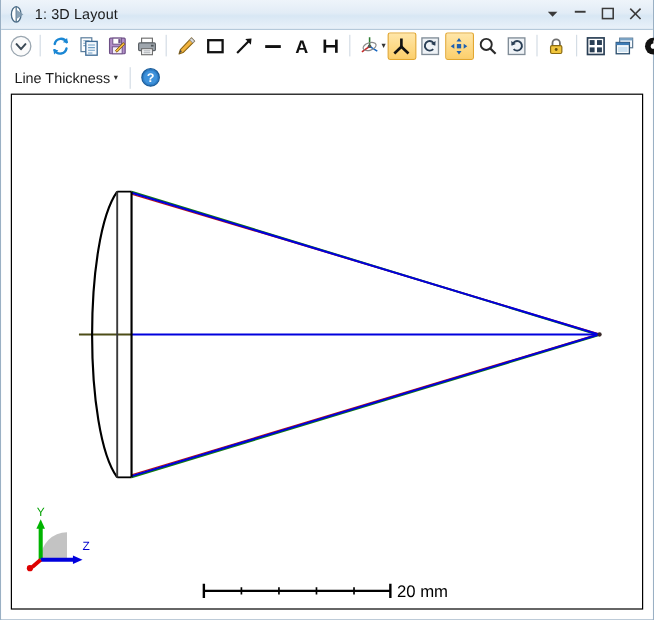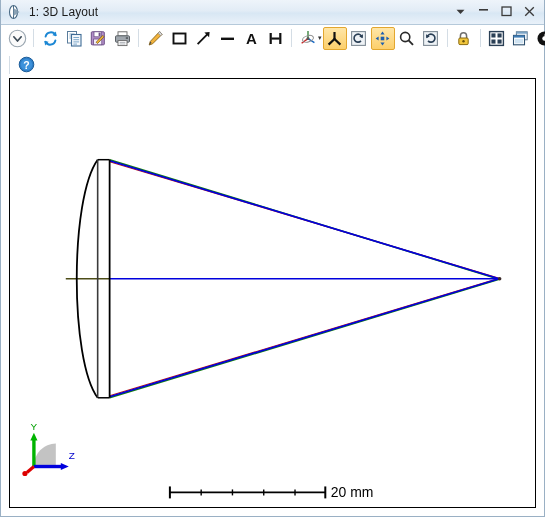--- a/index.html
+++ b/index.html
@@ -357,20 +357,24 @@
       <svg width="17" height="17" viewBox="0 0 17 17">
         <circle cx="8.5" cy="8.5" r="7" fill="#111"></circle>
         <path d="M8.5 3.4 L11.6 8.2 L8.5 8.2 Z" fill="#ffffff"></path>
         <circle cx="8.5" cy="8.5" r="2.2" fill="#ffffff"></circle>
       </svg>
     </div>
 
   </div>
 
   <div class="toolbar" id="toolbar-second">
+    <div class="dropdown-label">
+      <span>Line Thickness</span>
+      <span class="caret">▾</span>
+    </div>
 
     <div class="sep"></div>
 
     <div class="tbtn">
       <svg width="17" height="17" viewBox="0 0 17 17">
         <circle cx="8.5" cy="8.5" r="7.3" fill="#2f7fc8" stroke="#1b5c99" stroke-width="1"></circle>
         <circle cx="8.5" cy="8.5" r="5.6" fill="#3e92db"></circle>
         <text x="8.5" y="12.6" font-family="Liberation Sans, sans-serif" font-size="10.5" font-weight="bold" fill="#ffffff" text-anchor="middle">?</text>
       </svg>
     </div>

